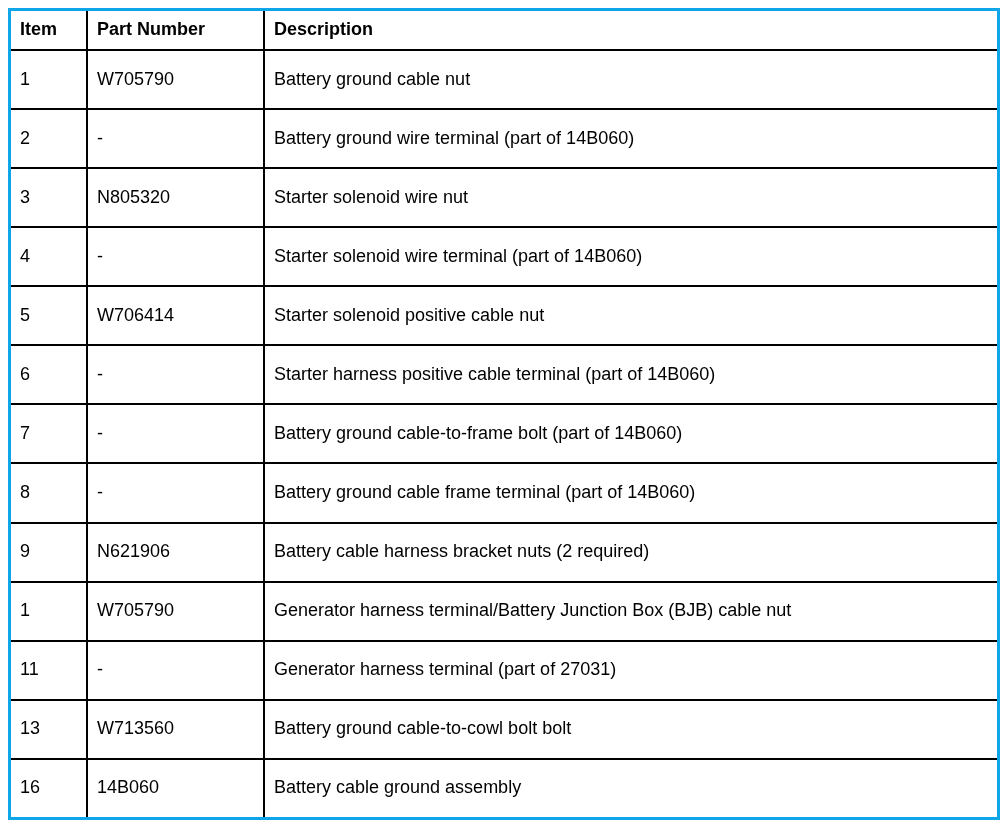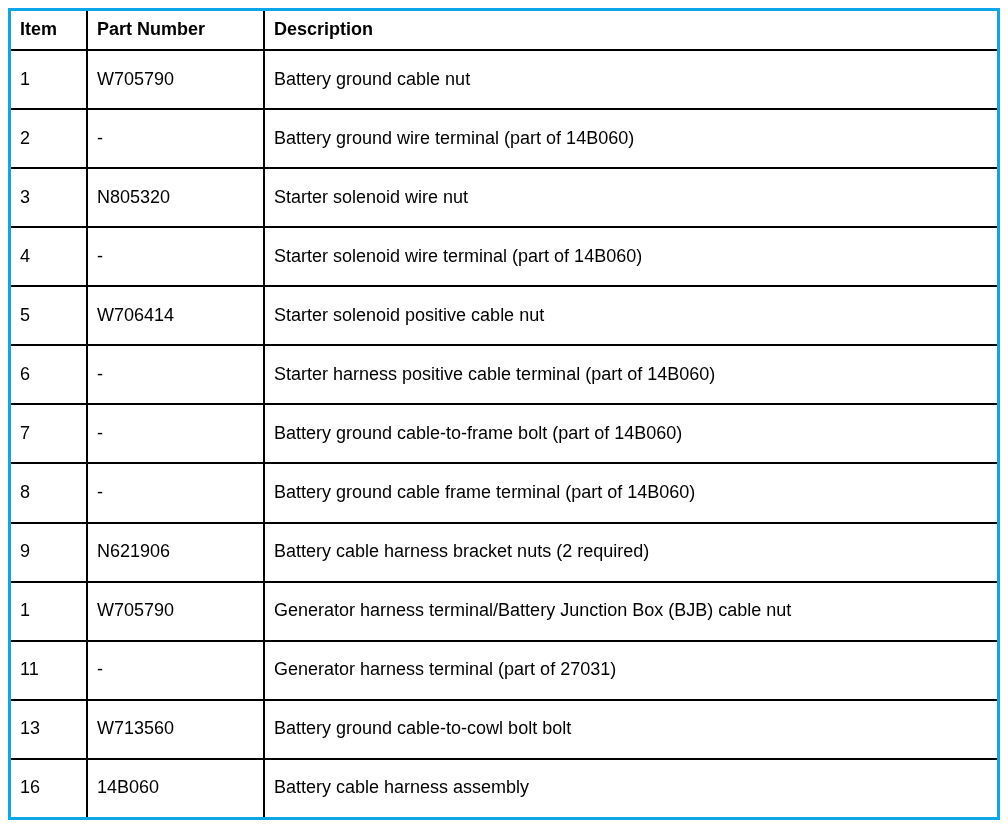--- a/index.html
+++ b/index.html
@@ -116,17 +116,17 @@
           <td>Generator harness terminal (part of 27031)</td>
         </tr>
         <tr>
           <td>13</td>
           <td>W713560</td>
           <td>Battery ground cable-to-cowl bolt bolt</td>
         </tr>
         <tr>
           <td>16</td>
           <td>14B060</td>
-          <td>Battery cable harness assembly</td>
+          <td>Battery cable ground assembly</td>
         </tr>
       </tbody>
   </table>
 </div>
 
 </body></html>

